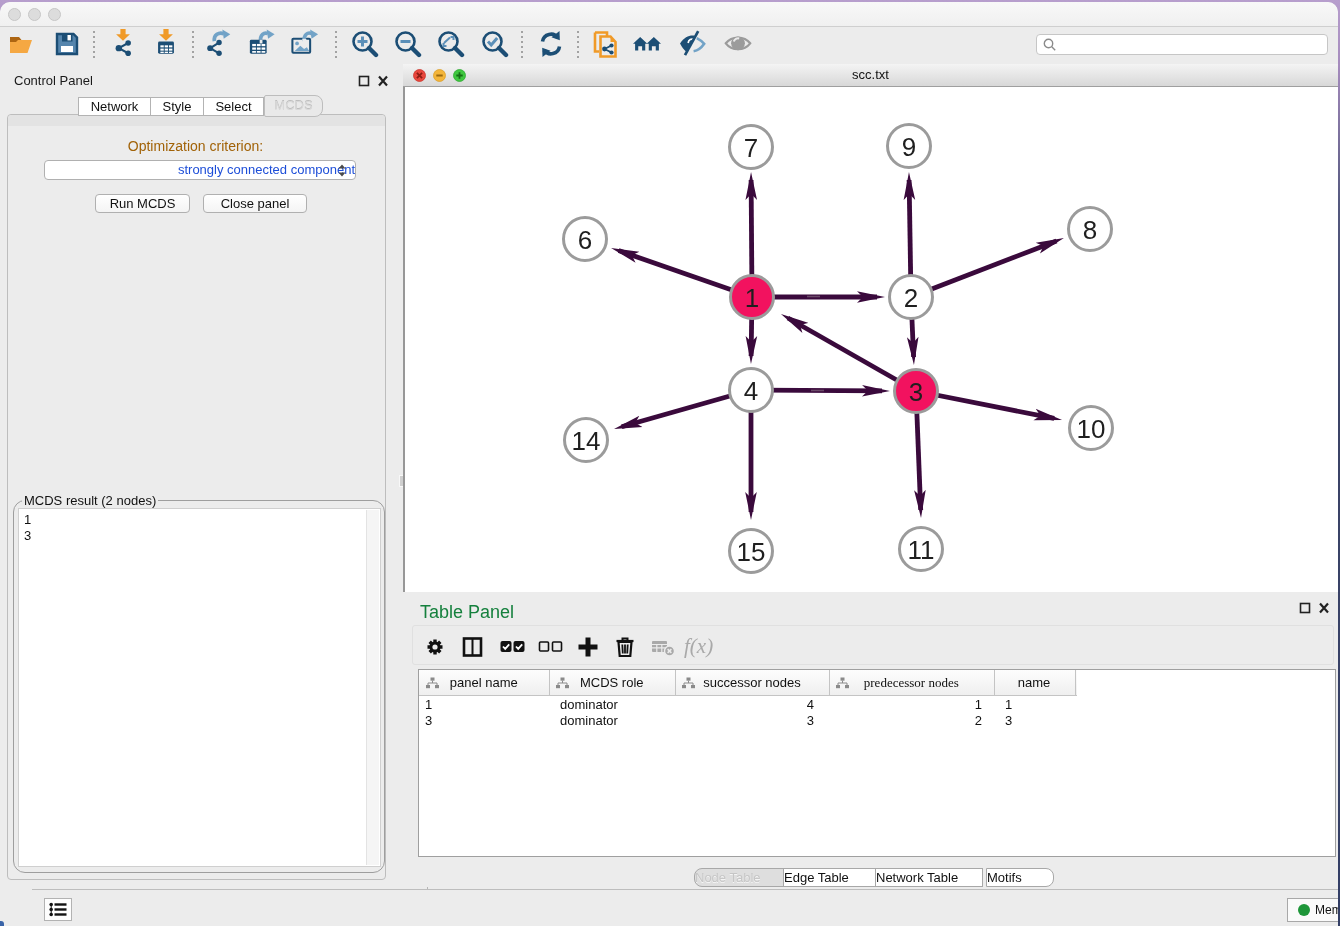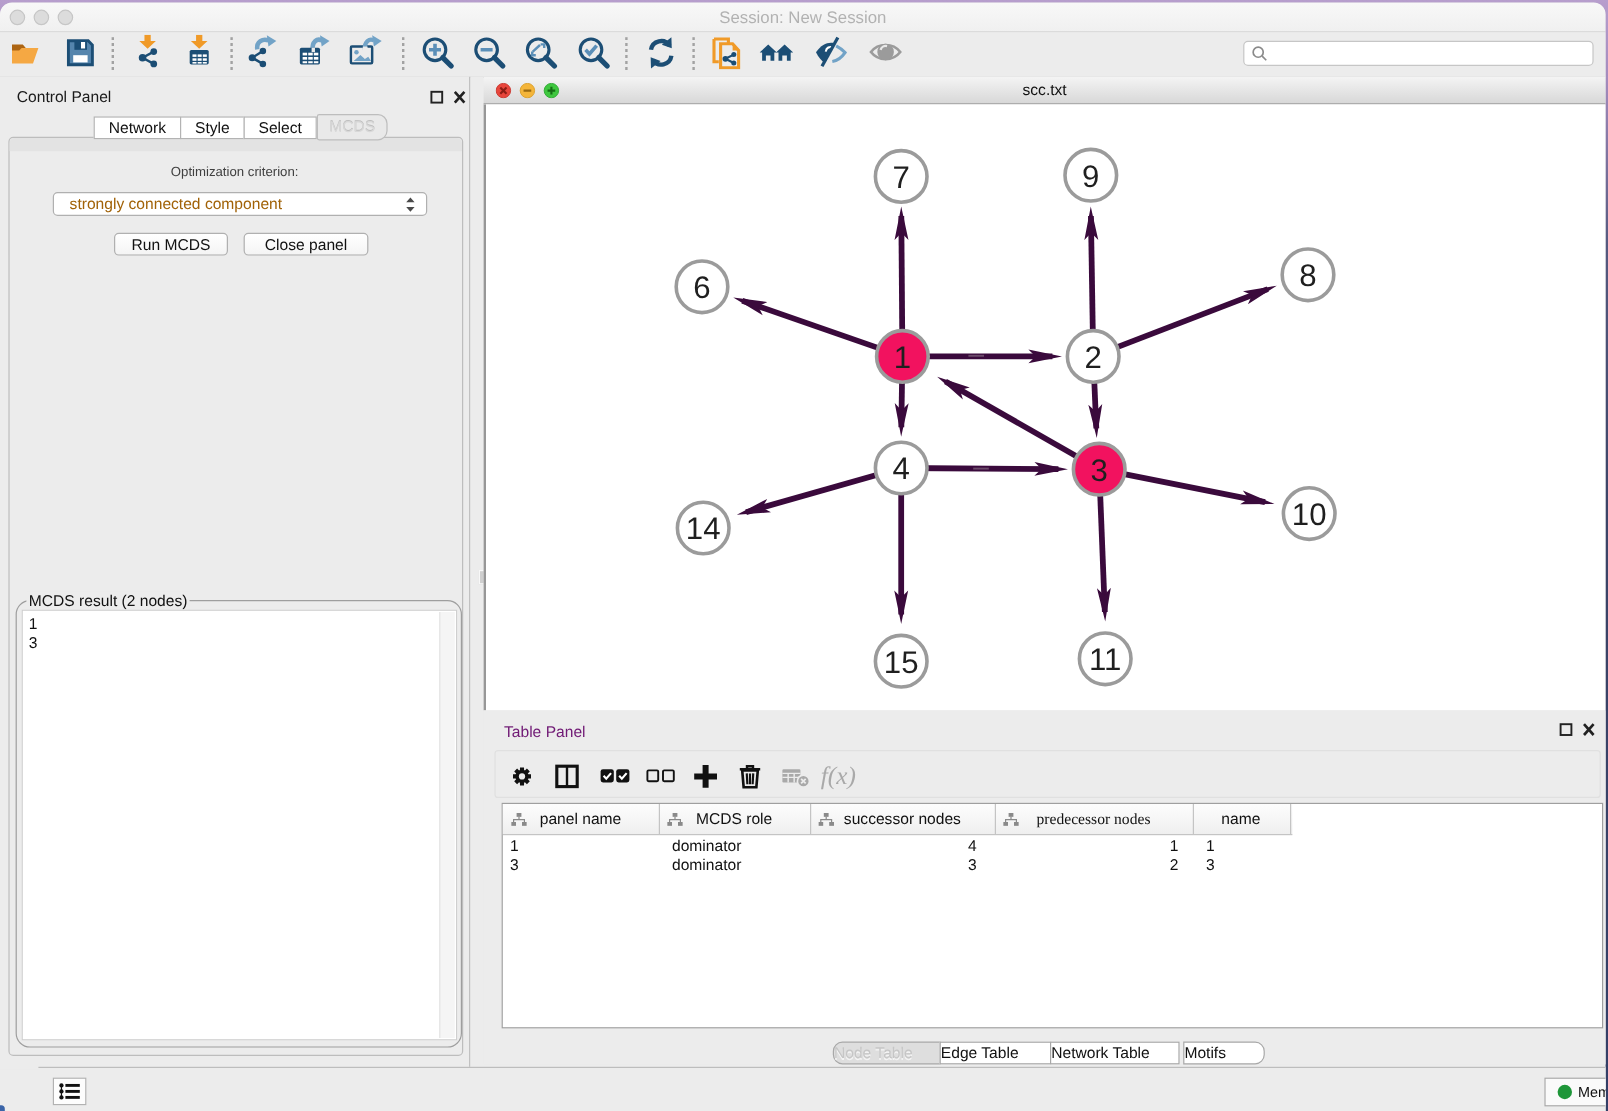--- a/index.html
+++ b/index.html
@@ -19,39 +19,39 @@
   
   #toolbar{position:absolute;left:0;top:25px;width:100%;height:37px;
       background:#ececec;border-bottom:1px solid #c6c6c6;}
   .tbi{position:absolute;top:4px;width:28px;height:28px;}
   .tbsep{position:absolute;top:4px;height:28px;width:2px;
       background:repeating-linear-gradient(180deg,#a2a2a2 0 2px,rgba(0,0,0,0) 2px 5px);}
   #searchbox{position:absolute;left:1036px;top:7px;width:290px;height:19px;
       background:#fff;border:1px solid #c6c6c6;border-radius:4px;}
   
   #cpanel{position:absolute;left:0;top:62px;width:391px;height:827px;
-      background:#ececec;border-right:1px solid #b6b6b6;}
+      background:#ececec;border-right:1px solid #b6b6b6;padding-left:36px;}
   #cphead{position:absolute;left:14px;top:9px;font-size:13px;color:#1a1a1a;}
   
   #vdivider{position:absolute;left:392px;top:62px;width:11px;height:827px;background:#ececec;}
   
   #cpbody{position:absolute;left:7px;top:50px;width:377px;height:764px;
       border:1px solid #bdbdbd;border-radius:4px;background:#ececec;}
   #cpbody .topband{position:absolute;left:0;top:0;width:100%;height:11px;
       background:#e3e3e3;border-radius:4px 4px 0 0;}
   .tab{position:absolute;top:33px;height:17px;background:#fff;border:1px solid #b3b3b3;
       font-size:13px;color:#111;text-align:center;line-height:17px;}
   #tabMCDS{position:absolute;left:264px;top:31px;width:57px;height:20px;background:#e9e9e9;
       border:1px solid #bdbdbd;border-radius:2px 8px 8px 2px;font-size:13px;
       color:#d8d8d8;text-shadow:0 -1px 0 #bdbdbd; text-align:center;line-height:20px;}
   #optlabel{position:absolute;left:0;top:74px;width:391px;text-align:center;
-      font-size:11px;color:#404040;}
+      font-size:14px;color:#a16207;}
   #dropdown{position:absolute;left:44px;top:96px;width:297px;height:18px;
       background:#fff;border:1px solid #b0b0b0;border-radius:4px;
-      font-size:13px;color:#a16207;line-height:18px;padding-left:13px;box-sizing:content-box;}
+      font-size:13px;color:#1d4ed8;line-height:18px;padding-left:13px;box-sizing:content-box;text-align:right;}
   .btn{position:absolute;top:130px;height:17px;background:linear-gradient(180deg,#ffffff,#f4f4f4);
       border:1px solid #b0b0b0;border-radius:4px;font-size:13px;color:#111;
       text-align:center;line-height:17px;}
   #fieldset{position:absolute;left:13px;top:436px;width:370px;height:371px;
       border:1px solid #9e9e9e;border-radius:12px;}
   #fieldlabel{position:absolute;left:8px;top:-8px;background:#ececec;padding:0 2px;
       font-size:13px;color:#111;}
   #mcdslist{position:absolute;left:4px;top:7px;width:361px;height:357px;background:#fff;
       border:1px solid #cfcfcf;font-size:13px;color:#111;}
   #mcdssb{position:absolute;right:1px;top:1px;width:12px;height:355px;background:#f5f5f5;border-left:1px solid #e3e3e3;}
@@ -64,21 +64,21 @@
       border:1px solid #a8a8a8;font-size:12px;color:#111;}
   
   #netwin{position:absolute;left:403px;top:62px;width:935px;height:529px;}
   #nettitle{position:absolute;left:0;top:0;width:100%;height:22px;
       background:linear-gradient(180deg,#f4f4f4,#d8d8d8);
       border-bottom:1px solid #9f9f9f;}
   #netcanvas{position:absolute;left:0;top:23px;width:933px;height:505px;background:#fff;
       border-left:2px solid #979797;}
   
   #tpanel{position:absolute;left:403px;top:590px;width:937px;height:295px;background:#ececec;}
-  #tphead{position:absolute;left:17px;top:10px;font-size:13px;color:#701a75;}
+  #tphead{position:absolute;left:17px;top:10px;font-size:18px;color:#15803d;}
   #ttoolbar{position:absolute;left:9px;top:33px;width:920px;height:38px;
       border:1px solid #e0e0e0;border-radius:3px;}
   #ttable{position:absolute;left:15px;top:77px;width:916px;height:186px;background:#fff;
       border:1px solid #9f9f9f;}
   #thead{position:absolute;left:0;top:0;width:658px;height:25px;
       background:linear-gradient(180deg,#fdfdfd,#efefef);
       border-bottom:1px solid #c4c4c4;}
   .thcell{position:absolute;top:0;height:25px;border-right:1px solid #c4c4c4;}
   .thlabel{position:absolute;top:5px;width:100%;text-align:center;font-size:13px;color:#111;}
   .trow{position:absolute;font-size:13px;color:#111;}
@@ -88,21 +88,20 @@
       font-size:13px;color:#111;text-align:left;line-height:17px;font-weight:bold;}
   svg{display:block;}
 </style>
 </head>
 <body>
 <div id="win">
   <div id="titlebar">
     <div class="tl" style="left:8px;"></div>
     <div class="tl" style="left:28px;"></div>
     <div class="tl" style="left:48px;"></div>
-    <div id="titletext">Session: New Session</div>
   </div>
   <div id="toolbar">
     <div class="tbsep" style="left:93px;"></div>
       <div class="tbsep" style="left:192px;"></div>
       <div class="tbsep" style="left:335px;"></div>
       <div class="tbsep" style="left:521px;"></div>
       <div class="tbsep" style="left:577px;"></div>
       <svg class="tbi" style="left:8px;top:3px;" width="28" height="28" viewBox="0 0 28 28">
         <path d="M2 7 h9 l2.5 3 h8.5 v3 H2 z" fill="#ad6512"></path>
 <path d="M2 23 L2 12 h6 l2-2 h14 l-4.5 13 z" fill="#f5a843"></path>

